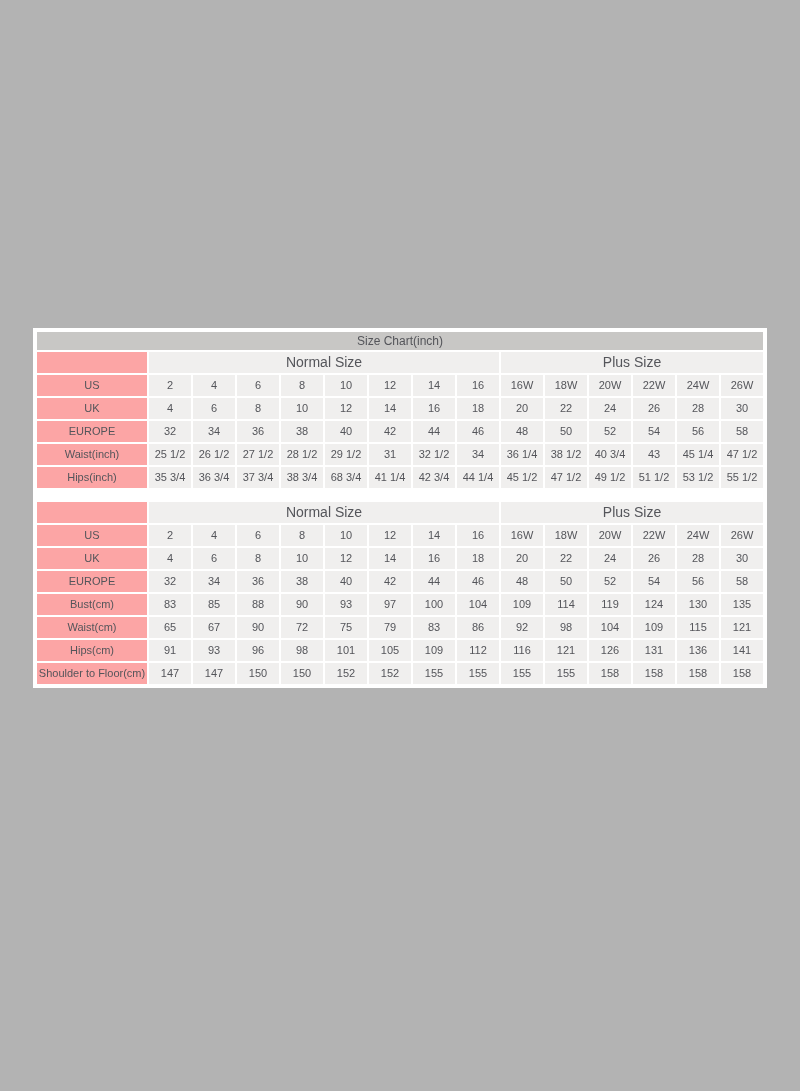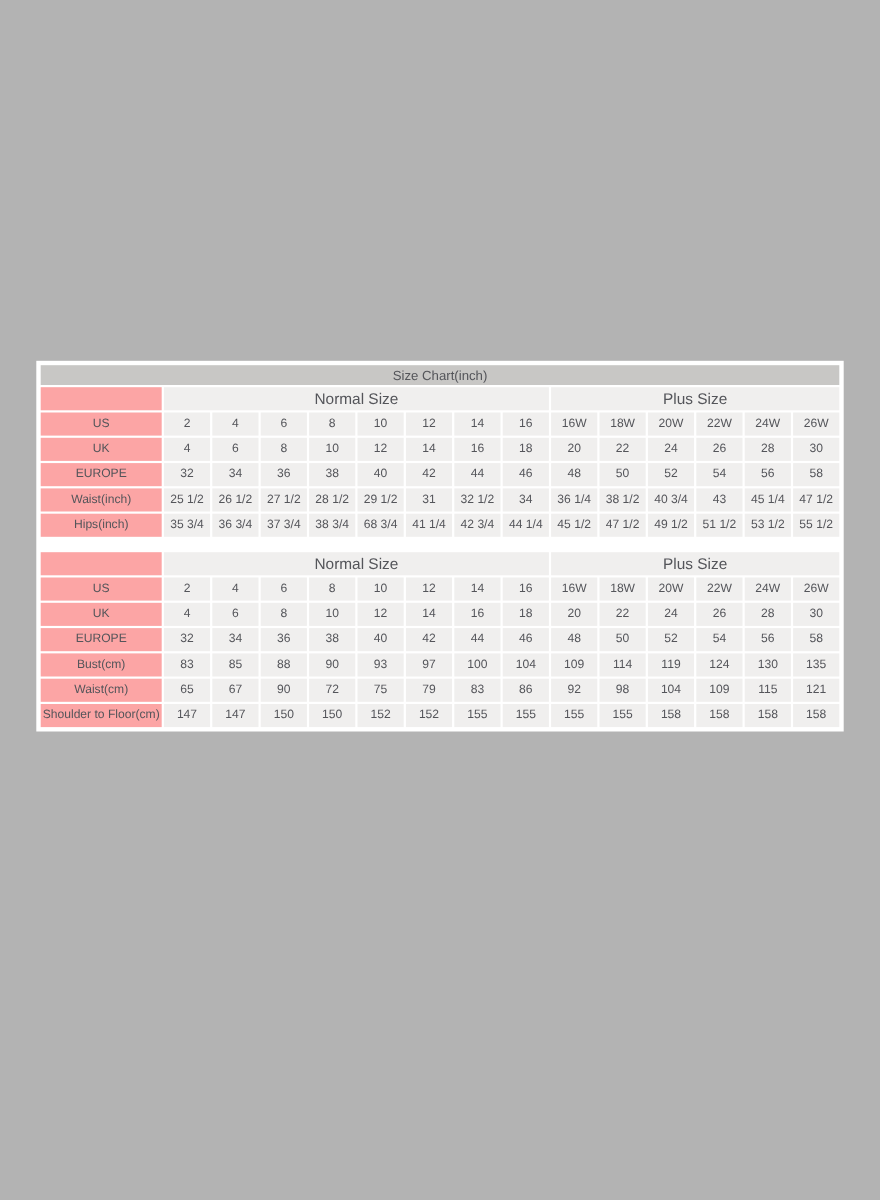--- a/index.html
+++ b/index.html
@@ -283,20 +283,37 @@
             <td class="data-cell">83</td>
             <td class="data-cell">86</td>
             <td class="data-cell">92</td>
             <td class="data-cell">98</td>
             <td class="data-cell">104</td>
             <td class="data-cell">109</td>
             <td class="data-cell">115</td>
             <td class="data-cell">121</td>
           </tr>
           <tr>
+            <td class="label-cell">Hips(cm)</td>
+            <td class="data-cell">91</td>
+            <td class="data-cell">93</td>
+            <td class="data-cell">96</td>
+            <td class="data-cell">98</td>
+            <td class="data-cell">101</td>
+            <td class="data-cell">105</td>
+            <td class="data-cell">109</td>
+            <td class="data-cell">112</td>
+            <td class="data-cell">116</td>
+            <td class="data-cell">121</td>
+            <td class="data-cell">126</td>
+            <td class="data-cell">131</td>
+            <td class="data-cell">136</td>
+            <td class="data-cell">141</td>
+          </tr>
+          <tr>
             <td class="label-cell">Shoulder to Floor(cm)</td>
             <td class="data-cell">147</td>
             <td class="data-cell">147</td>
             <td class="data-cell">150</td>
             <td class="data-cell">150</td>
             <td class="data-cell">152</td>
             <td class="data-cell">152</td>
             <td class="data-cell">155</td>
             <td class="data-cell">155</td>
             <td class="data-cell">155</td>

